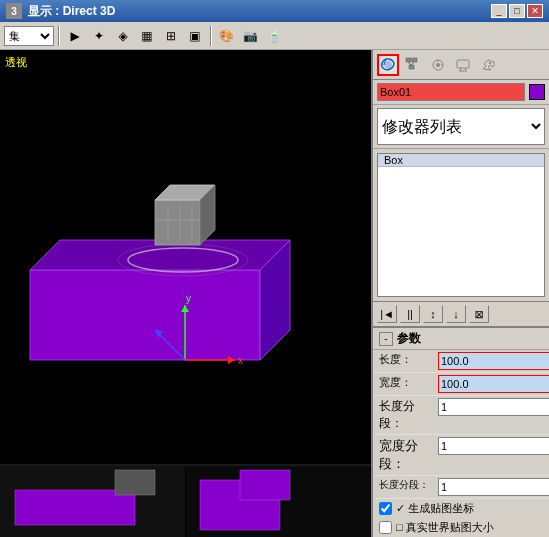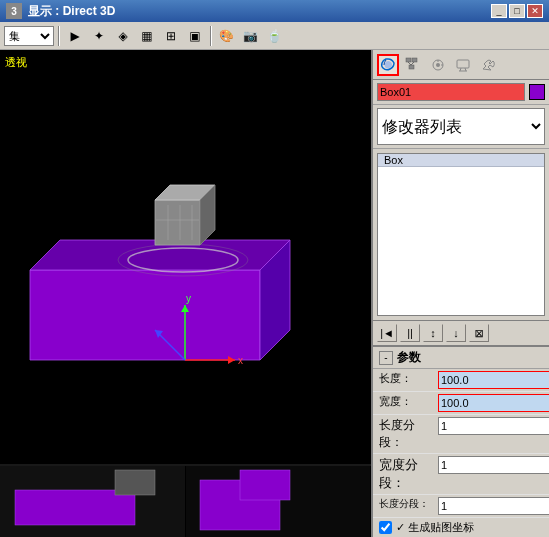--- a/index.html
+++ b/index.html
@@ -469,16 +469,20 @@
         <div class="param-input-wrap">
           <input class="param-input" type="text" value="1" style="">
 
         </div>
       </div>
 
       <div class="check-row">
         <input type="checkbox" id="chk-uvw" checked="" style="">
         <label for="chk-uvw" class="check-label">✓ 生成贴图坐标</label>
       </div>
+      <div class="check-row">
+        <input type="checkbox" id="chk-real" style="">
+        <label for="chk-real" class="check-label">□ 真实世界贴图大小</label>
+      </div>
     </div>
 
   </div>
 </div>
 
 </body></html>

